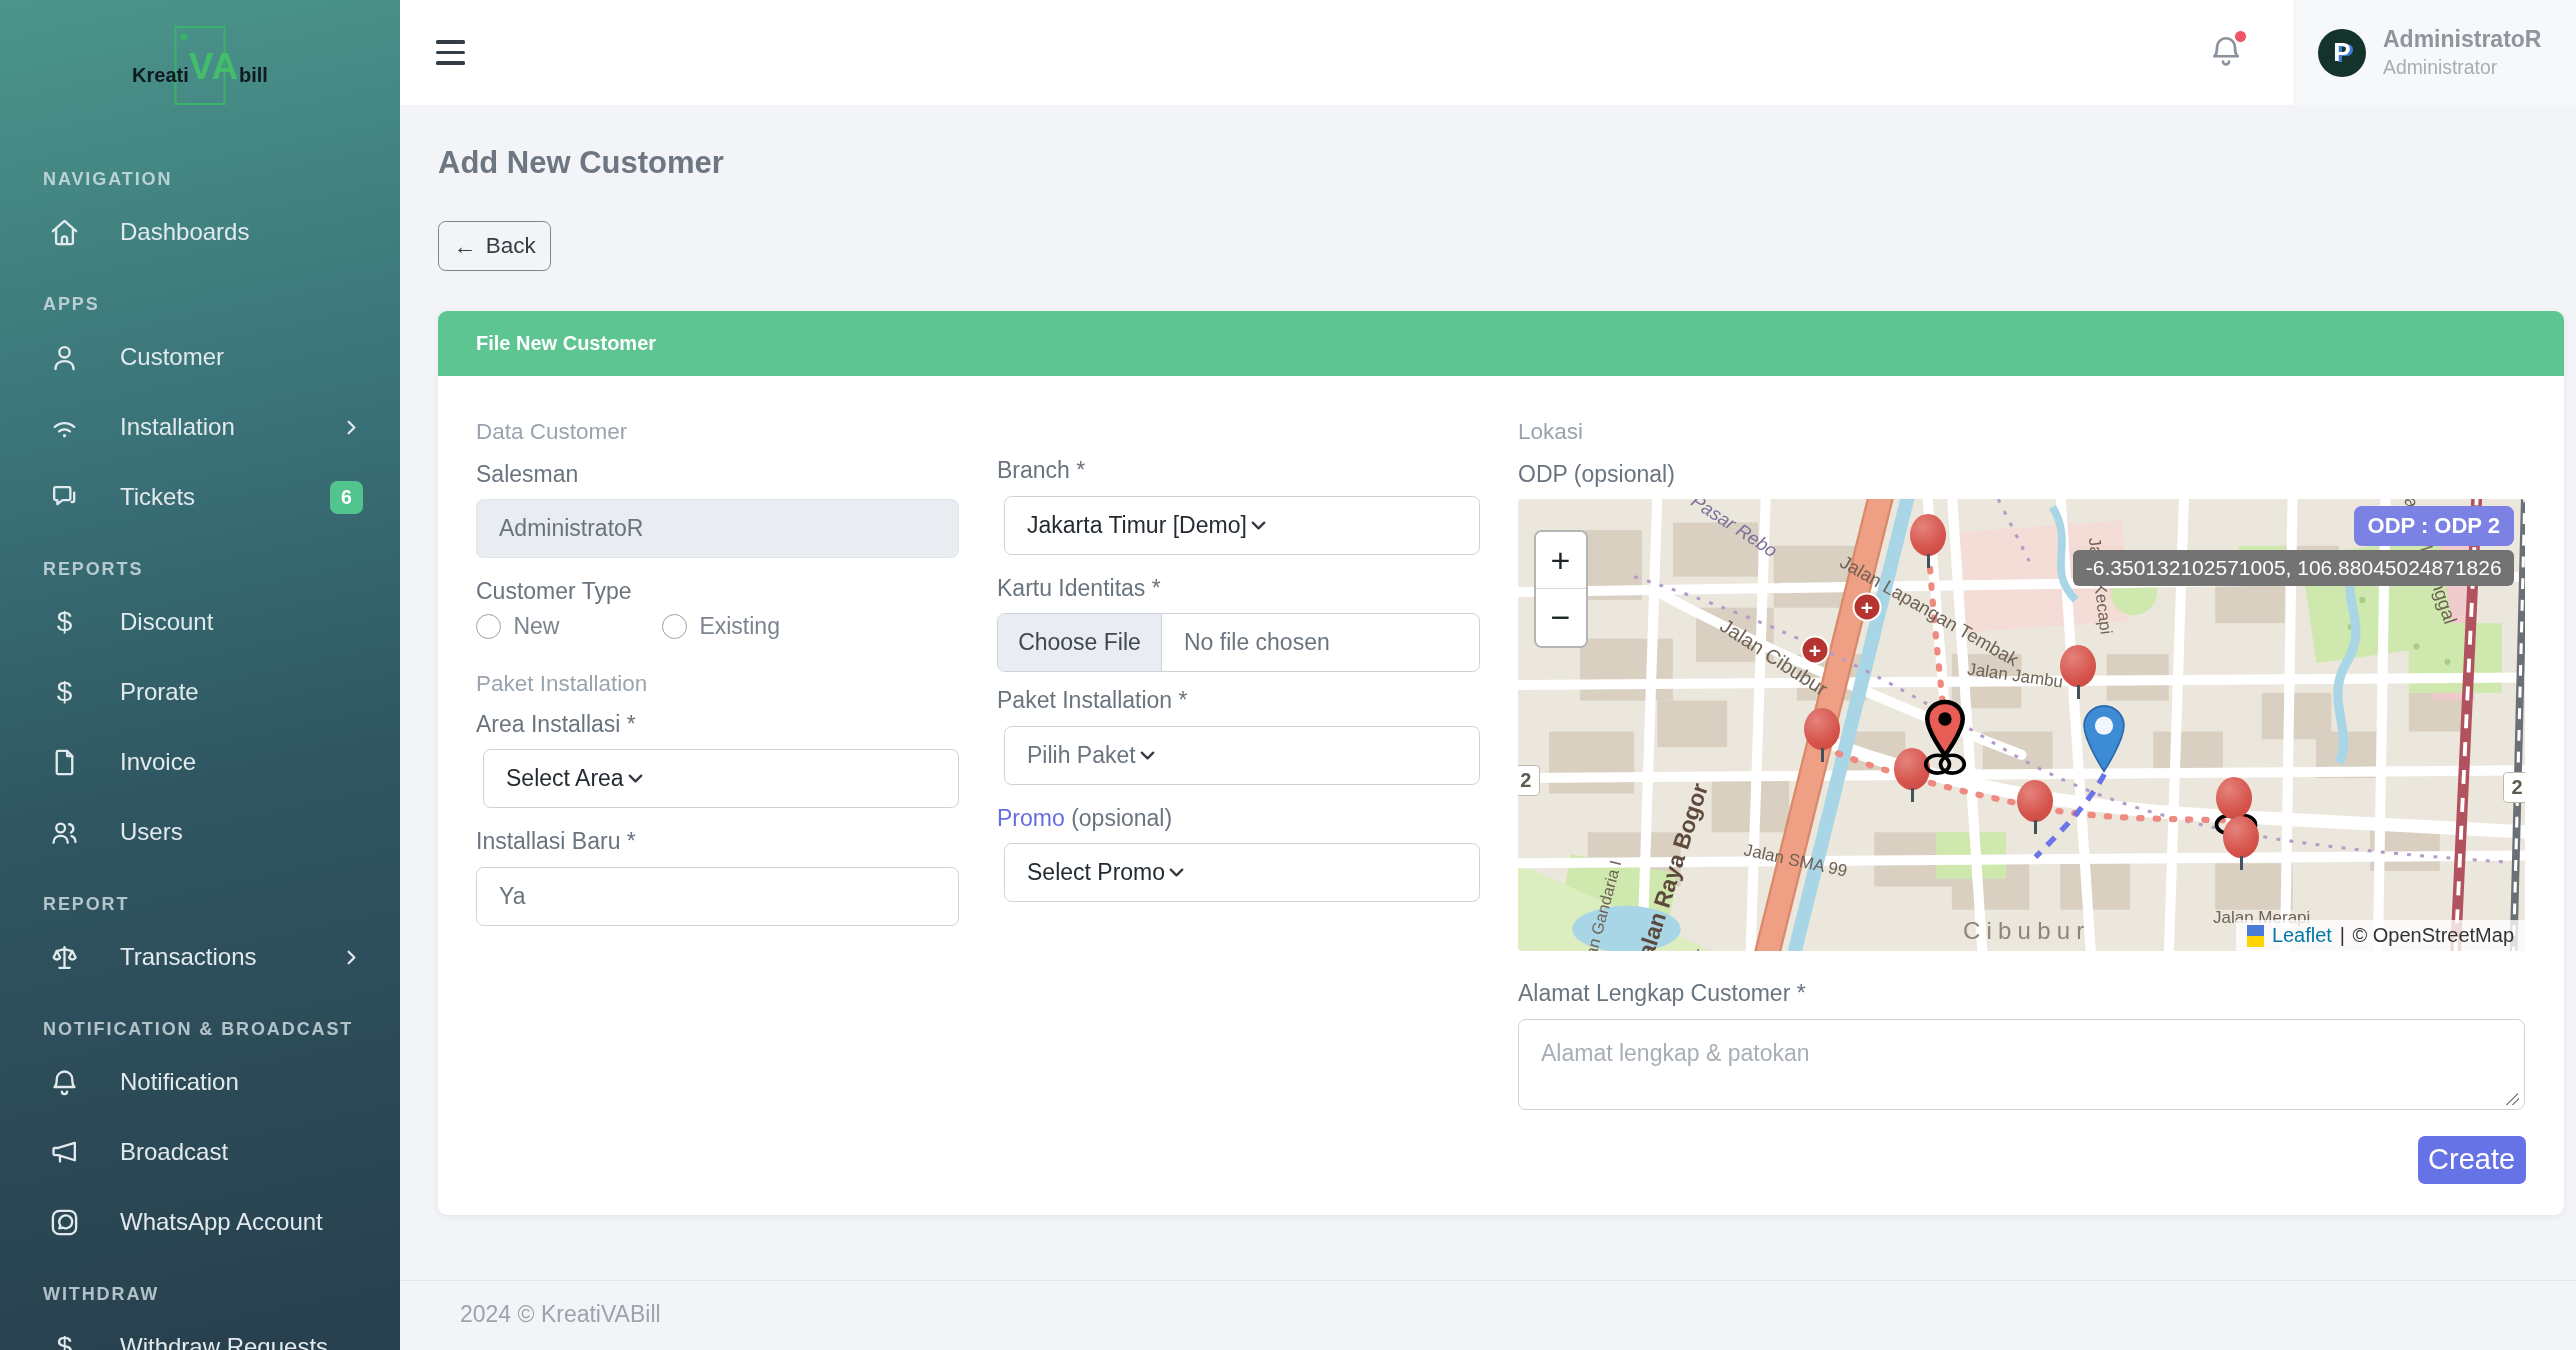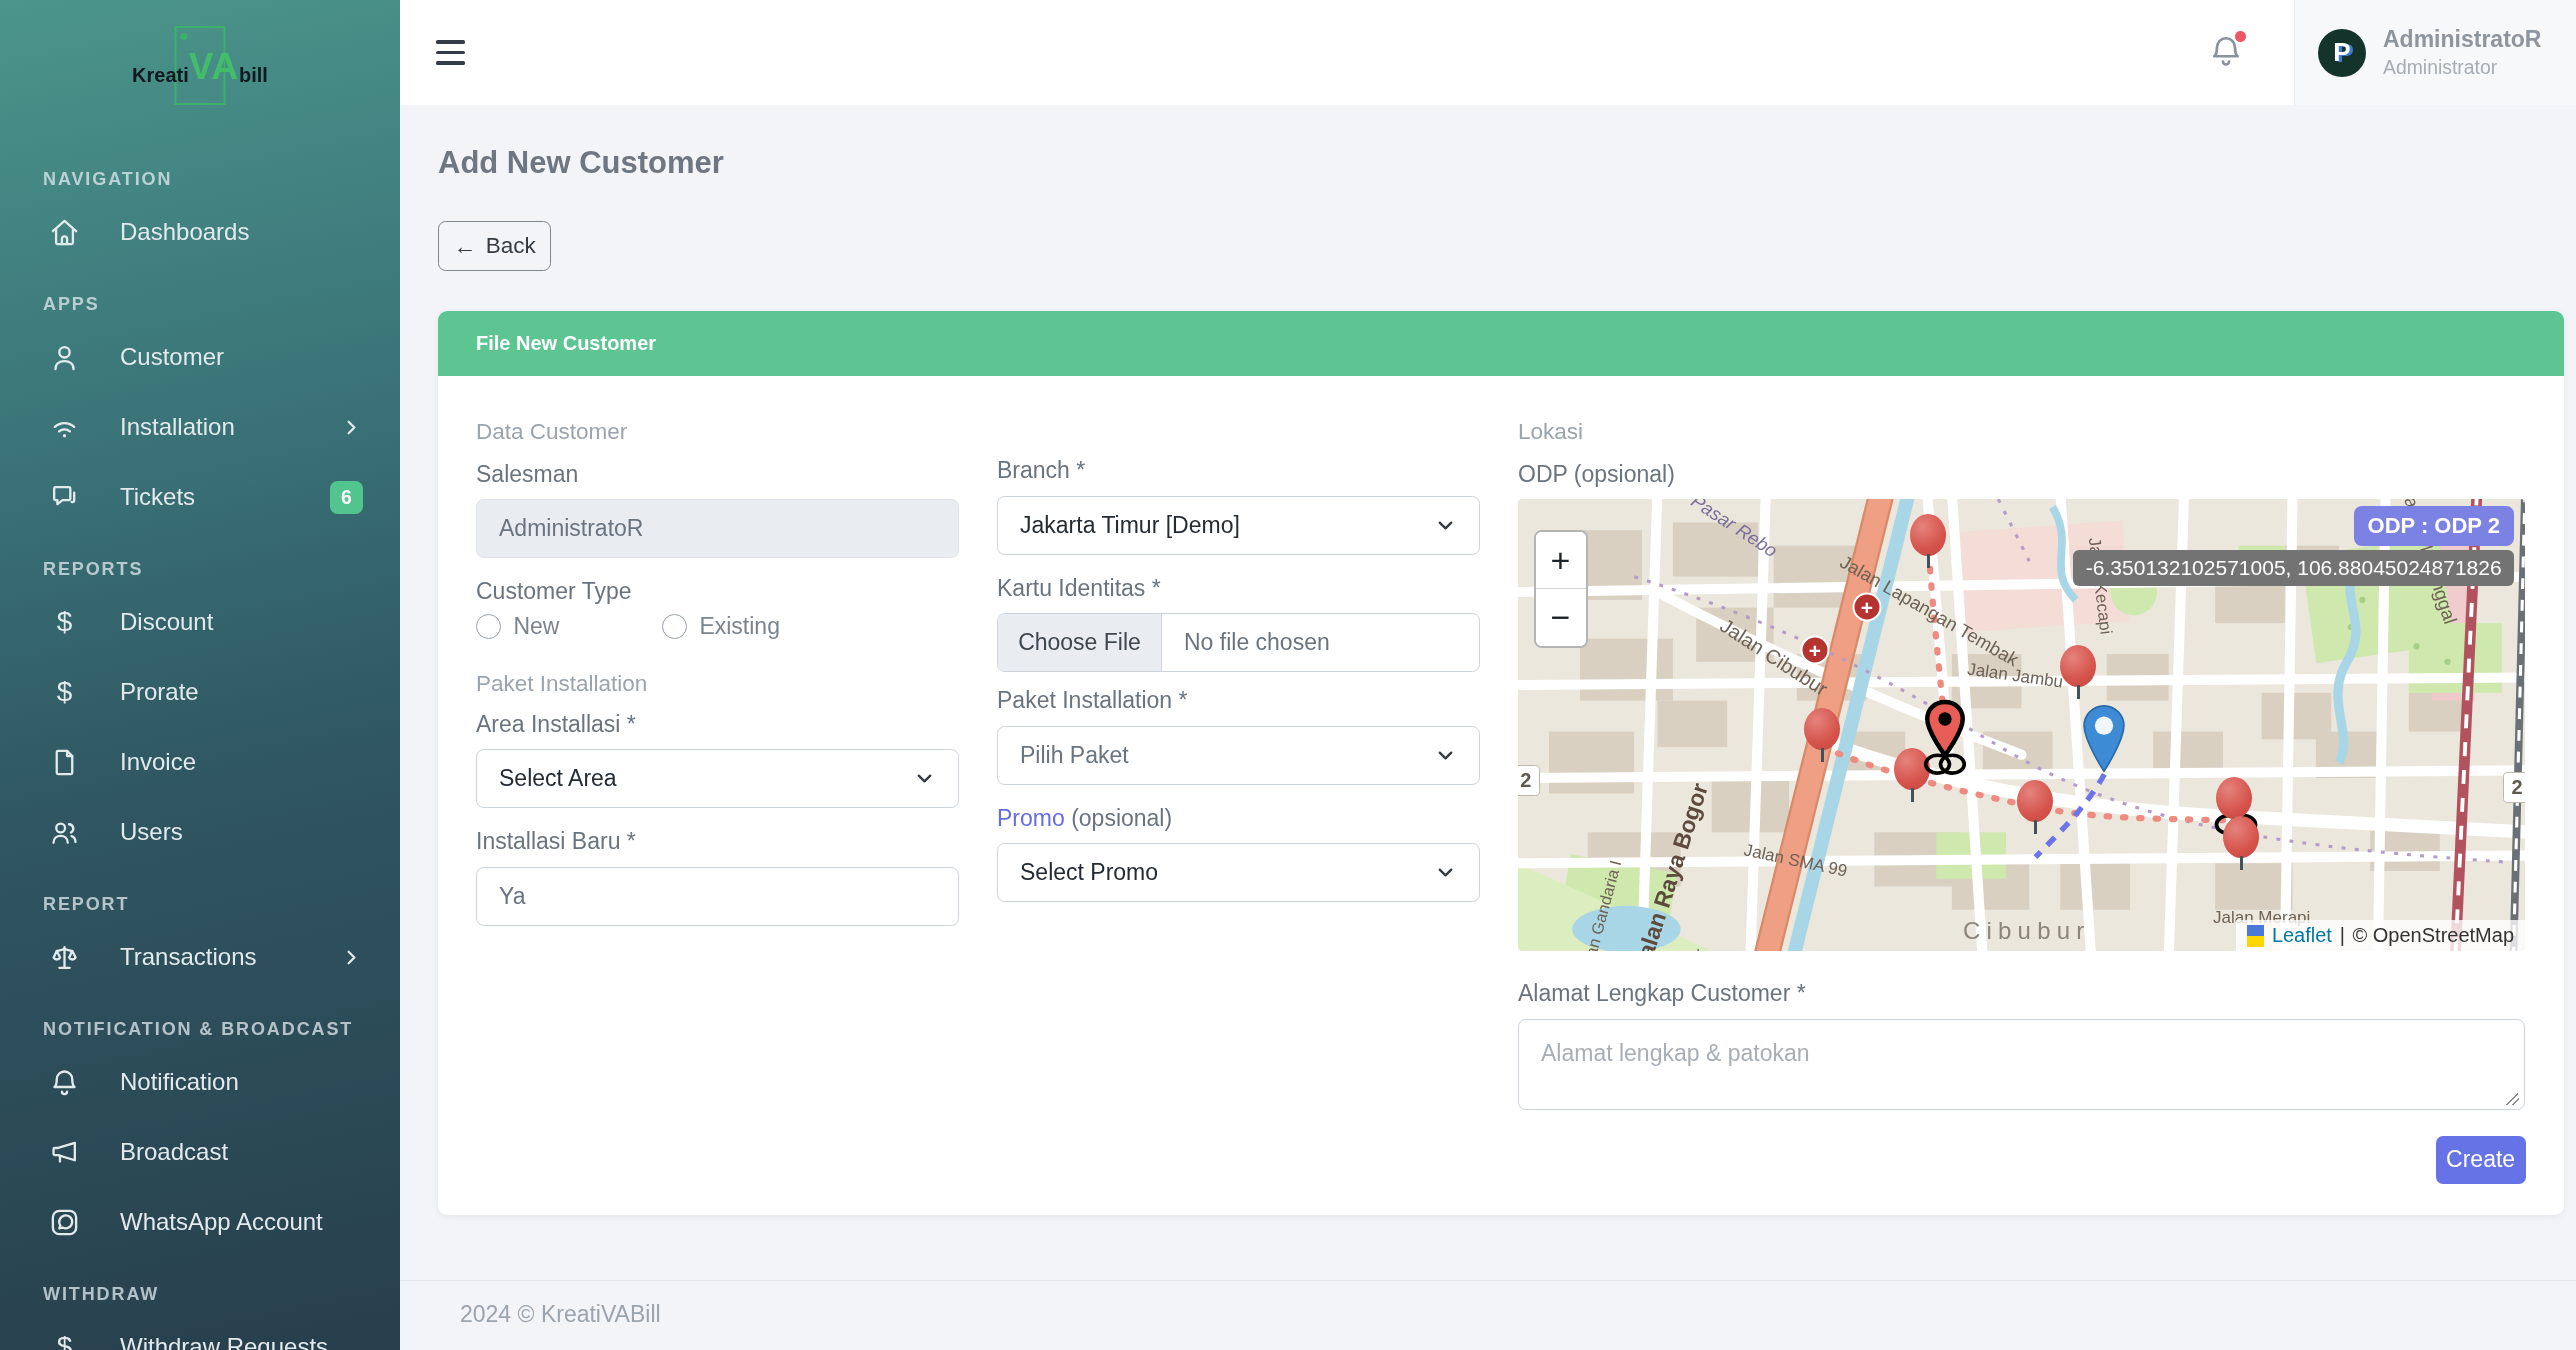--- a/index.html
+++ b/index.html
@@ -68,21 +68,21 @@
   .col3 { flex:1; }
 
   .sec-label { font-size:22.5px; color:#9aa4ae; margin-bottom:15.5px; }
   .fld-label { font-size:23px; color:#6a747f; margin-bottom:11.6px; }
   .promo-link { color:#666de0; }
 
   .tb, .sel, .file { height:59px; border:1.5px solid #ccd3da; border-radius:7.7px; font-size:23px;
     display:flex; align-items:center; padding:0 22px; background:#fff; color:#242b33; }
   .tb.disabled { background:#e9edf2; border-color:#dee4ea; color:#6a747f; }
   .tb.muted { color:#6a747f; }
-  .sel { justify-content:space-between; cursor:pointer; }
+  .sel { cursor:pointer;margin-left:7px; }
   .sel.muted { color:#6a747f; }
   .sel svg { width:23px; height:23px; stroke:#343a40; fill:none; stroke-width:2.4; stroke-linecap:round; stroke-linejoin:round; }
 
   .radio-row { display:flex; margin:4.6px 0 31px; }
   .radio-item { display:flex; align-items:center; gap:12.4px; font-size:23px; color:#7b848e; width:186px; cursor:pointer; }
   .radio-dot { width:25px; height:25px; border:1.5px solid #98a1ab; border-radius:50%; background:#fff; flex:0 0 25px; }
 
   .mb26 { margin-bottom:20px; } .mb40 { margin-bottom:15px; }
 
   .file { padding:0; overflow:hidden; cursor:pointer; }
@@ -133,22 +133,22 @@
     align-items:center; justify-content:center; z-index:15; }
 
   
   .ta-wrap { position:relative; width:1007px; }
   textarea.alamat { width:1007px; height:91px; border:1.5px solid #ccd3da; border-radius:7.7px;
     font-size:23px; color:#242b33; padding:20px 22px; resize:none; font-family:inherit; background:#fff; }
   textarea.alamat::placeholder { color:#a7aeb6; }
   .resize-grip { position:absolute; right:6.2px; bottom:7.7px; width:12.4px; height:12.4px; pointer-events:none;
     background:linear-gradient(135deg, transparent 0 45%, #8a8a8a 45% 52%, transparent 52% 70%, #8a8a8a 70% 77%, transparent 77%); }
   .create-row { display:flex; justify-content:flex-end; margin-top:23px; }
-  .create-btn { width:90px; height:48px; background:#6673e6; border:0; border-radius:7px; color:#fff;
-    font-size:23px; cursor:pointer; font-family:inherit; }
+  .create-btn { width:108px; height:48px; background:#6673e6; border:0; border-radius:7px; color:#fff;
+    font-size:29px; cursor:pointer; font-family:inherit; }
 
   
   .footer { position:absolute; left:0; right:0; bottom:0; height:70px; border-top:1.5px solid #e4e6ea;
     background:#f3f4f7; }
   .footer span { display:inline-block; margin:20px 0 0 60px; font-size:23px; color:#9aa4ae; }
 </style>
 </head>
 <body>
 
 <aside class="sidebar">

